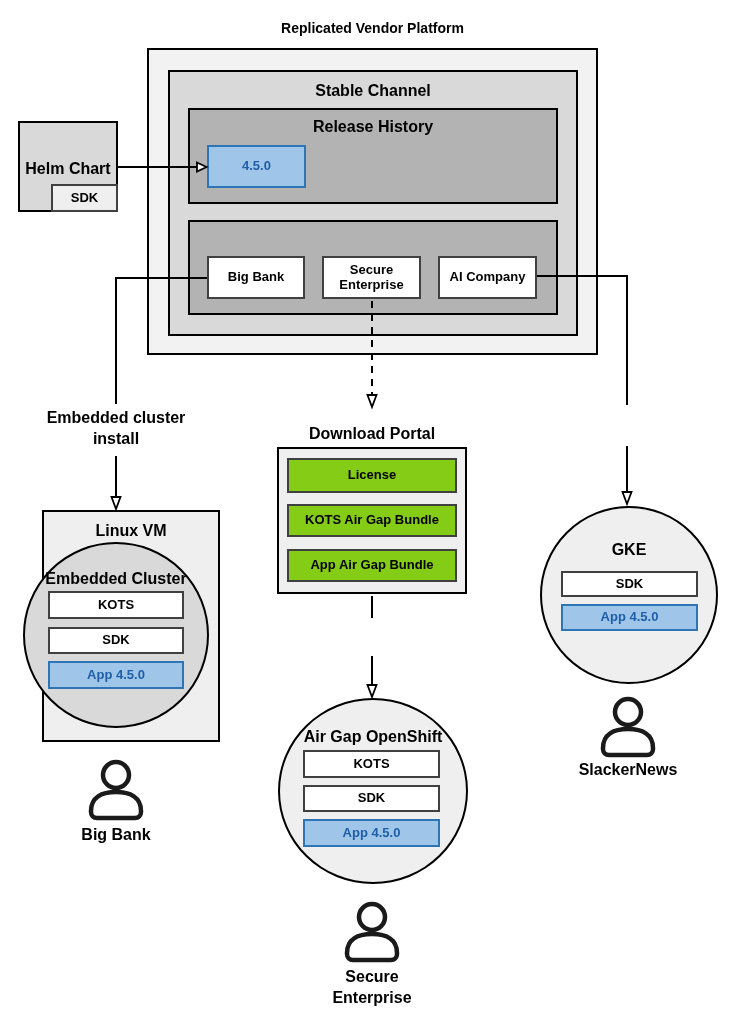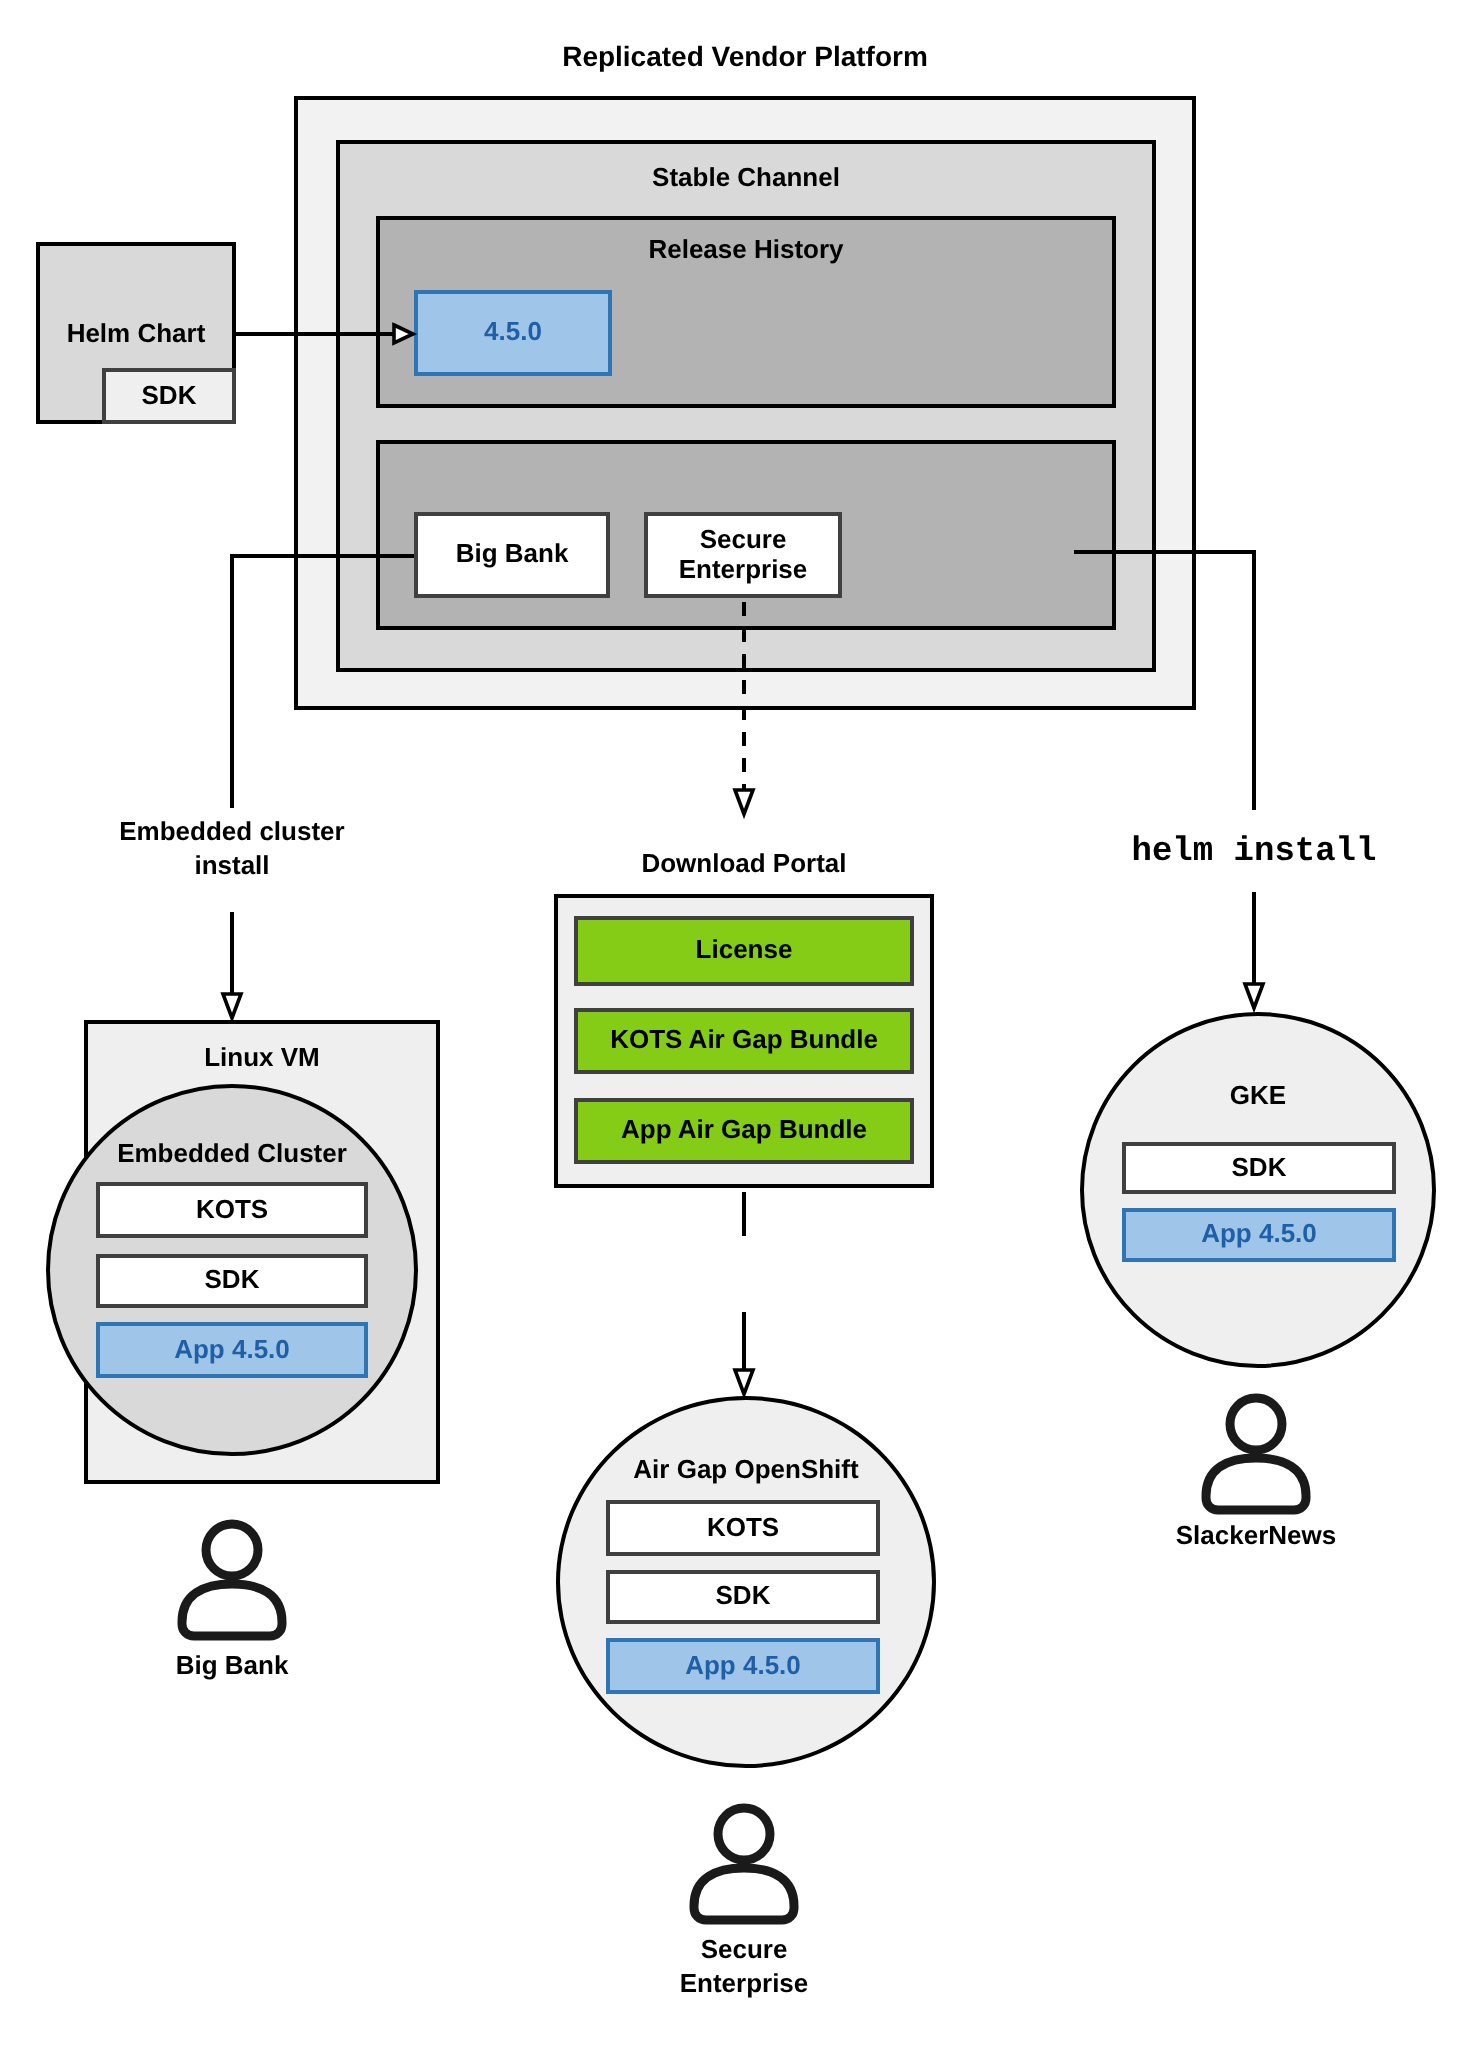--- a/index.html
+++ b/index.html
@@ -14,21 +14,21 @@
     border:2px solid #000;
   }
   .circle { border-radius:50%; }
   .box {
     position:absolute; box-sizing:border-box;
     border:2px solid #404040; background:#fff;
     display:flex; align-items:center; justify-content:center;
     text-align:center; font-size:13px; line-height:1.15;
   }
   .lbl {
-    position:absolute; text-align:center; font-size:13px; line-height:1.3;
+    position:absolute; text-align:center; font-size:16px; line-height:1.3;
   }
   .title { font-size:14px; }
   .mono {
     font-family:"Liberation Mono","DejaVu Sans Mono",monospace;
     font-size:17px; font-weight:bold; letter-spacing:0px;
   }
   .prewrap { white-space:pre-line; }
   .highlight {
     background:#9fc5e8; border-color:#2e75b6; color:#1f5fa8;
   }
@@ -47,20 +47,21 @@
   <div class="panel" style="left:168px;top:70px;width:410px;height:266px;background:#d9d9d9"></div>
   <div class="lbl" style="left:168px;top:81px;width:410px">Stable Channel</div>
 
   <div class="panel" style="left:188px;top:108px;width:370px;height:96px;background:#b3b3b3"></div>
   <div class="lbl" style="left:188px;top:117px;width:370px">Release History</div>
   <div class="box highlight" style="left:207px;top:145px;width:99px;height:43px">4.5.0</div>
 
   <div class="panel" style="left:188px;top:220px;width:370px;height:95px;background:#b3b3b3"></div>
   <div class="box" style="left:207px;top:256px;width:98px;height:43px">Big Bank</div>
   <div class="box" style="left:322px;top:256px;width:99px;height:43px">Secure Enterprise</div>
+  <div class="box" style="left:438px;top:256px;width:99px;height:43px">AI Company</div>
 
   <div class="panel" style="left:18px;top:121px;width:100px;height:91px;background:#d9d9d9"></div>
   <div class="lbl" style="left:18px;top:159px;width:100px">Helm Chart</div>
   <div class="box" style="left:51px;top:184px;width:67px;height:28px;background:#efefef">SDK</div>
 
   <div class="lbl prewrap" style="left:26px;top:408px;width:180px">Embedded cluster
 install</div>
 
   <div class="panel" style="left:42px;top:510px;width:178px;height:232px;background:#efefef"></div>
   <div class="lbl" style="left:42px;top:521px;width:178px">Linux VM</div>
@@ -79,21 +80,20 @@
 
 
   <div class="panel circle" style="left:278px;top:698px;width:190px;height:186px;background:#efefef"></div>
   <div class="lbl" style="left:278px;top:727px;width:190px">Air Gap OpenShift</div>
   <div class="box" style="left:303px;top:750px;width:137px;height:28px">KOTS</div>
   <div class="box" style="left:303px;top:785px;width:137px;height:27px">SDK</div>
   <div class="box highlight" style="left:303px;top:819px;width:137px;height:28px">App 4.5.0</div>
   <div class="lbl prewrap" style="left:312px;top:967px;width:120px">Secure
 Enterprise</div>
 
-  <div class="lbl mono" style="left:542px;top:416px;width:170px">helm install</div>
 
   <div class="panel circle" style="left:540px;top:506px;width:178px;height:178px;background:#efefef"></div>
   <div class="lbl" style="left:540px;top:540px;width:178px">GKE</div>
   <div class="box" style="left:561px;top:571px;width:137px;height:26px">SDK</div>
   <div class="box highlight" style="left:561px;top:604px;width:137px;height:27px">App 4.5.0</div>
   <div class="lbl" style="left:558px;top:760px;width:140px">SlackerNews</div>
 
   <svg class="overlay" width="734" height="1026" viewBox="0 0 734 1026">
     <defs>
       <g id="person" stroke="#1a1a1a" stroke-width="4.5" fill="#ffffff" stroke-linejoin="round">

